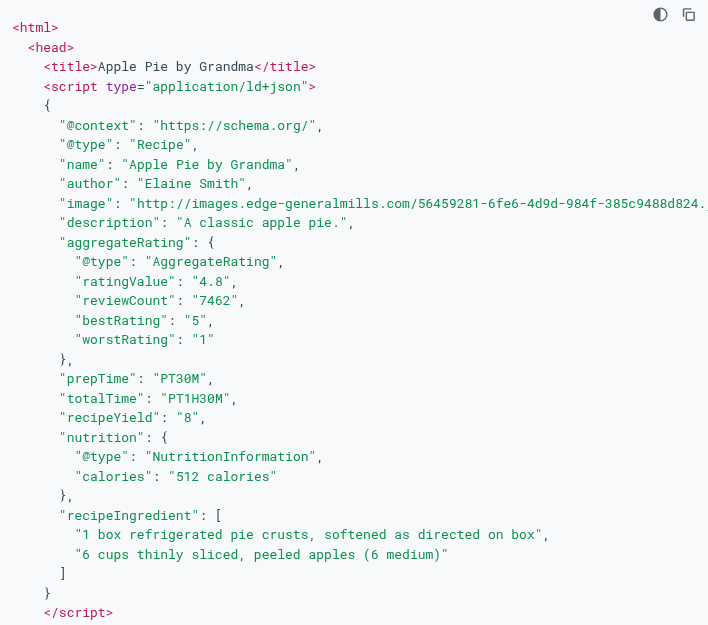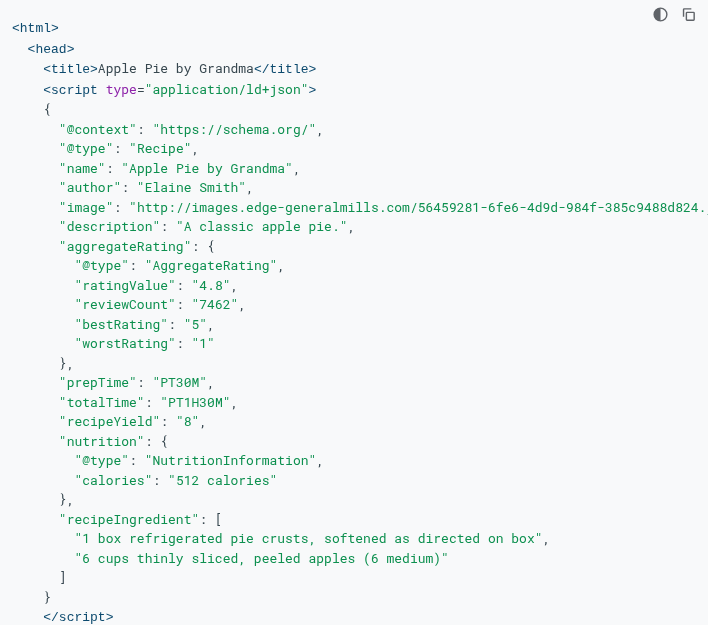--- a/index.html
+++ b/index.html
@@ -28,21 +28,21 @@
     align-items: center;
     justify-content: center;
     cursor: pointer;
     color: #5f6368;
   }
   .toolbar-btn svg { width: 17px; height: 17px; }
   .code {
     white-space: pre;
     padding-top: 10px;
   }
-  .tag { color: #0c4a6e; font-family: Liberation Mono, monospace; }
+  .tag { color: #be185d; }
   .attr-name { color: #8e24aa; text-align: center; }
   .attr-val { color: #0d904f; }
   .str { color: #0d904f; }
   .key { color: #0d904f; }
   .punct { color: #37474f; }
   .text { color: #37474f; }
   .line { display: block; }
 </style>
 </head>
 <body>

